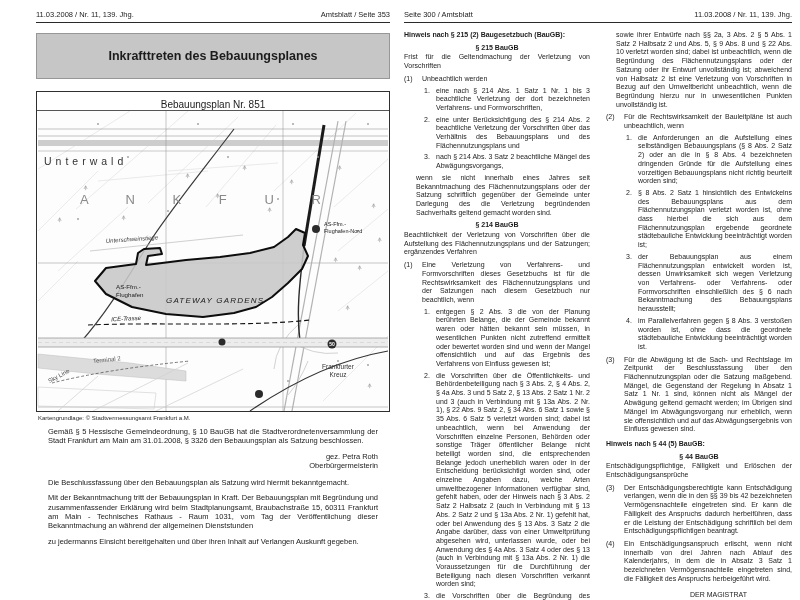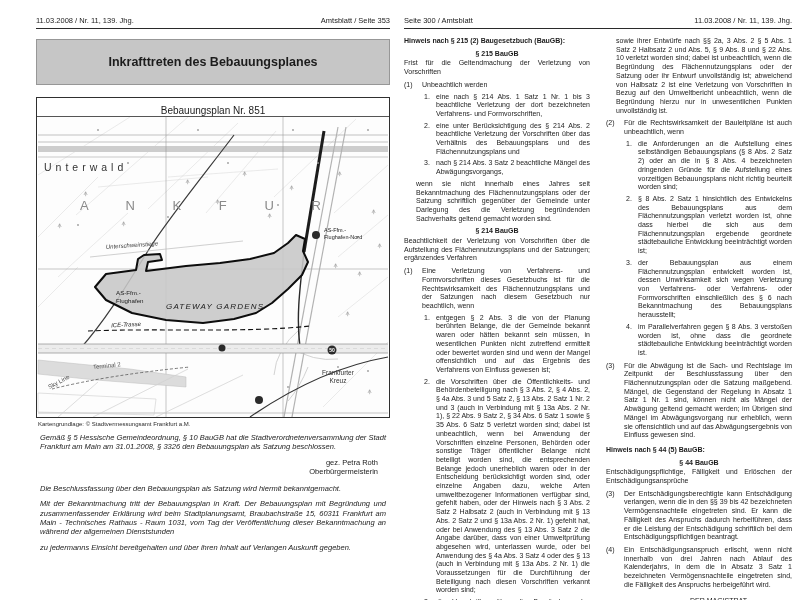--- a/index.html
+++ b/index.html
@@ -1,38 +1,38 @@
 <!DOCTYPE html>
 <html lang="de"><head>
 <meta charset="utf-8">
 <style>
   html,body{margin:0;padding:0;}
   body{
     width:800px;height:600px;position:relative;overflow:hidden;
     background:#ffffff;color:#1c1c1c;
     font-family:"Liberation Sans", sans-serif;
   }
-  .page{position:absolute;top:16px;}
+  .page{position:absolute;top:10px;}
   .page-l{left:36px;width:354px;}
   .page-r{left:404px;width:388px;}
 
   .hdr{display:flex;justify-content:space-between;font-size:7.5px;
        border-bottom:1px solid #2a2a2a;padding-bottom:3px;}
 
   .titlebar{margin-top:10px;background:#c6c6c6;border:1px solid #979797;
             text-align:center;font-weight:bold;font-size:12.5px;padding:15px 0;}
 
   .mapbox{margin-top:12px;border:1.5px solid #2f2f2f;background:#fff;}
   .map-title{text-align:center;font-size:10px;margin-top:7px;}
   .map-sub{text-align:center;font-size:10px;margin:2px 0 6px;}
   svg.map{display:block;width:100%;height:300px;border-top:1px solid #555;}
 
   .caption{font-size:6px;color:#2a2a2a;margin:3px 0 6px 2px;}
 
-  .lp{font-size:7.5px;line-height:9.3px;text-align:justify;margin:0 4px 6px;overflow-wrap:break-word;font-style:italic;}
+  .lp{font-size:7.5px;line-height:9.3px;text-align:justify;margin:0 12px 6px;overflow-wrap:break-word;}
   .sig{text-align:right;font-size:7.5px;line-height:9.3px;margin:2px 12px 8px 0;}
   .hours{margin:0 0 6px 30px;font-size:7.5px;line-height:9.3px;
          display:grid;grid-template-columns:178px 1fr;}
 
   .col-wrap{display:flex;gap:16px;margin-top:8px;}
   .col{width:186px;font-size:7px;line-height:8.7px;text-align:justify;overflow-wrap:break-word;}
   .col > :first-child{margin-top:0;}
   .hb{font-weight:bold;margin:6px 0 2px;text-align:left;}
   .hc{font-weight:bold;text-align:center;margin:4px 0 1px;}
   .subh{margin:0 0 4px;}

